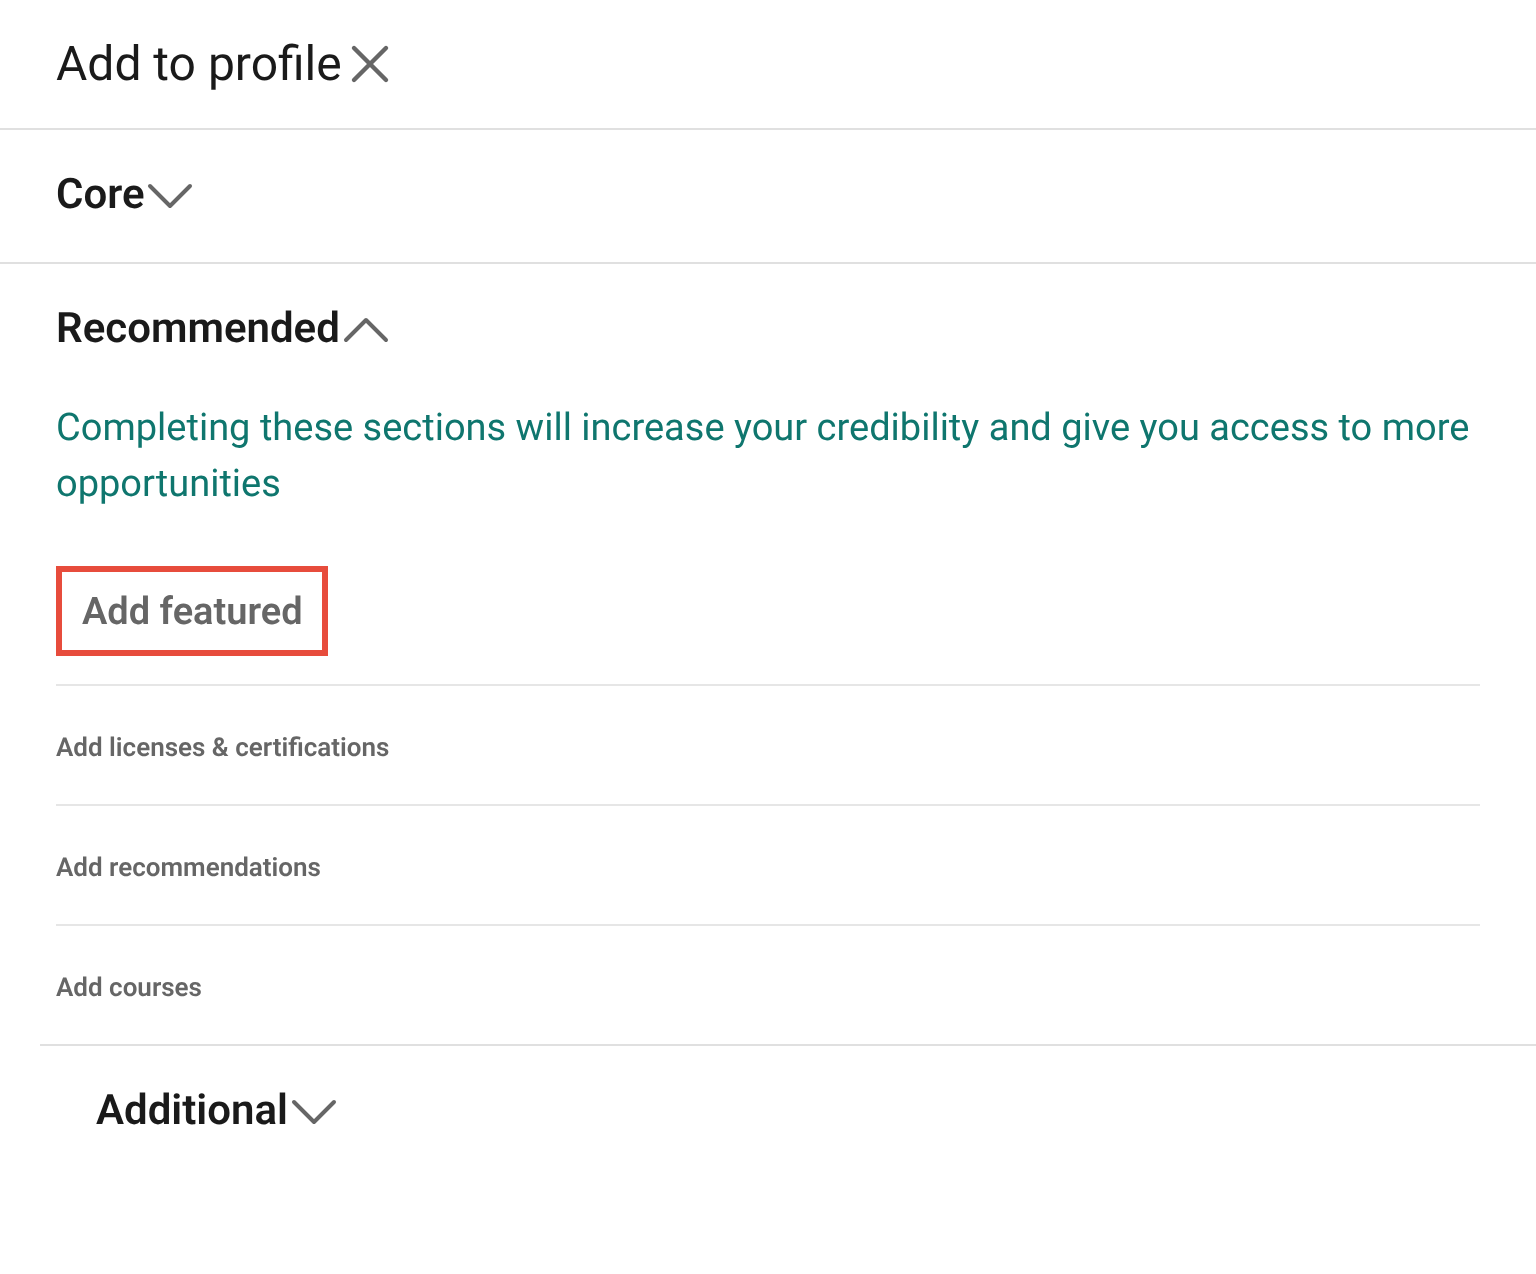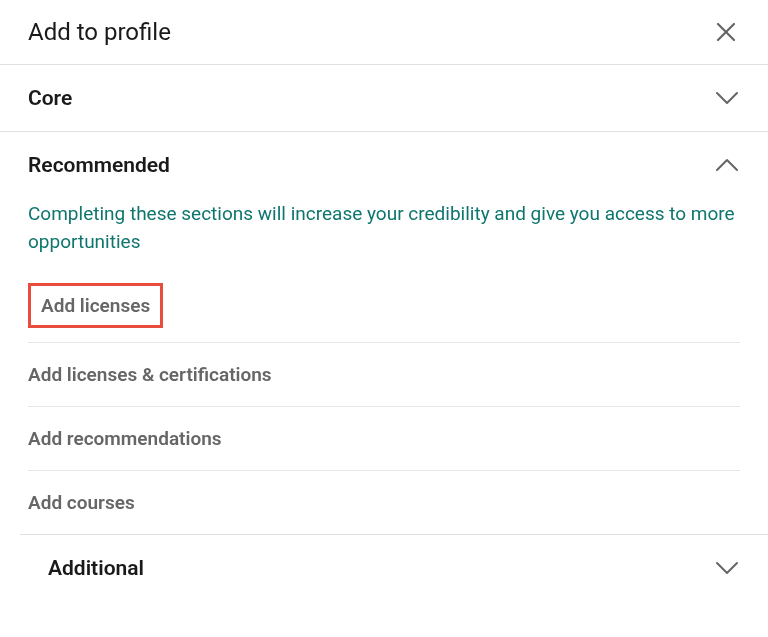--- a/index.html
+++ b/index.html
@@ -9,21 +9,21 @@
     }
     body {
       font-family: -apple-system, BlinkMacSystemFont, "Segoe UI", Roboto, Helvetica, Arial, sans-serif;
       background: #ffffff;
       width: 768px;
       height: 637px;
       color: #000000;
     }
     .header {
       display: flex;
-      justify-content: space-between;
+      justify-content: flex-start;
       align-items: center;
       padding: 18px 28px 18px 28px;
       border-bottom: 1px solid #e0e0e0;
     }
     .header-title {
       font-size: 24px;
       font-weight: 400;
       color: #1a1a1a;
     }
     .close-btn {
@@ -34,21 +34,21 @@
       align-items: center;
       justify-content: center;
       color: #666666;
     }
     .close-btn svg {
       width: 24px;
       height: 24px;
     }
     .section-header {
       display: flex;
-      justify-content: space-between;
+      justify-content: flex-start;
       align-items: center;
       padding: 20px 28px;
       cursor: pointer;
       border-bottom: 1px solid #e0e0e0;
     }
     .section-header.no-border {
       border-bottom: none;
     }
     .section-title {
       font-size: 21px;
@@ -78,21 +78,21 @@
     }
     .option-item {
       padding: 20px 0;
       border-bottom: 1px solid #e6e6e6;
       cursor: pointer;
     }
     .option-item:last-child {
       border-bottom: none;
     }
     .option-label {
-      font-size: 19px;
+      font-size: 13px;
       font-weight: 600;
       color: #666666;
     }
     .highlight-box {
       display: inline-block;
       border: 3px solid #e74c3c;
       padding: 8px 10px;
       margin-top: 10px;
       cursor: pointer;
     }
@@ -134,21 +134,21 @@
     <svg viewBox="0 0 24 14" fill="none" stroke="currentColor" stroke-width="2" stroke-linecap="round" stroke-linejoin="round">
       <polyline points="2,12 12,2 22,12"></polyline>
     </svg>
   </div>
 </div>
 
 <div class="section-body">
   <div class="section-desc">Completing these sections will increase your credibility and give you access to more opportunities</div>
 
   <div class="highlight-box">
-    <span class="option-label">Add licenses</span>
+    <span class="option-label">Add featured</span>
   </div>
 
   <div style="border-bottom:1px solid #e6e6e6; margin-top:14px;"></div>
 
   <div class="option-item">
     <span class="option-label">Add licenses &amp; certifications</span>
   </div>
 
   <div class="option-item">
     <span class="option-label">Add recommendations</span>

